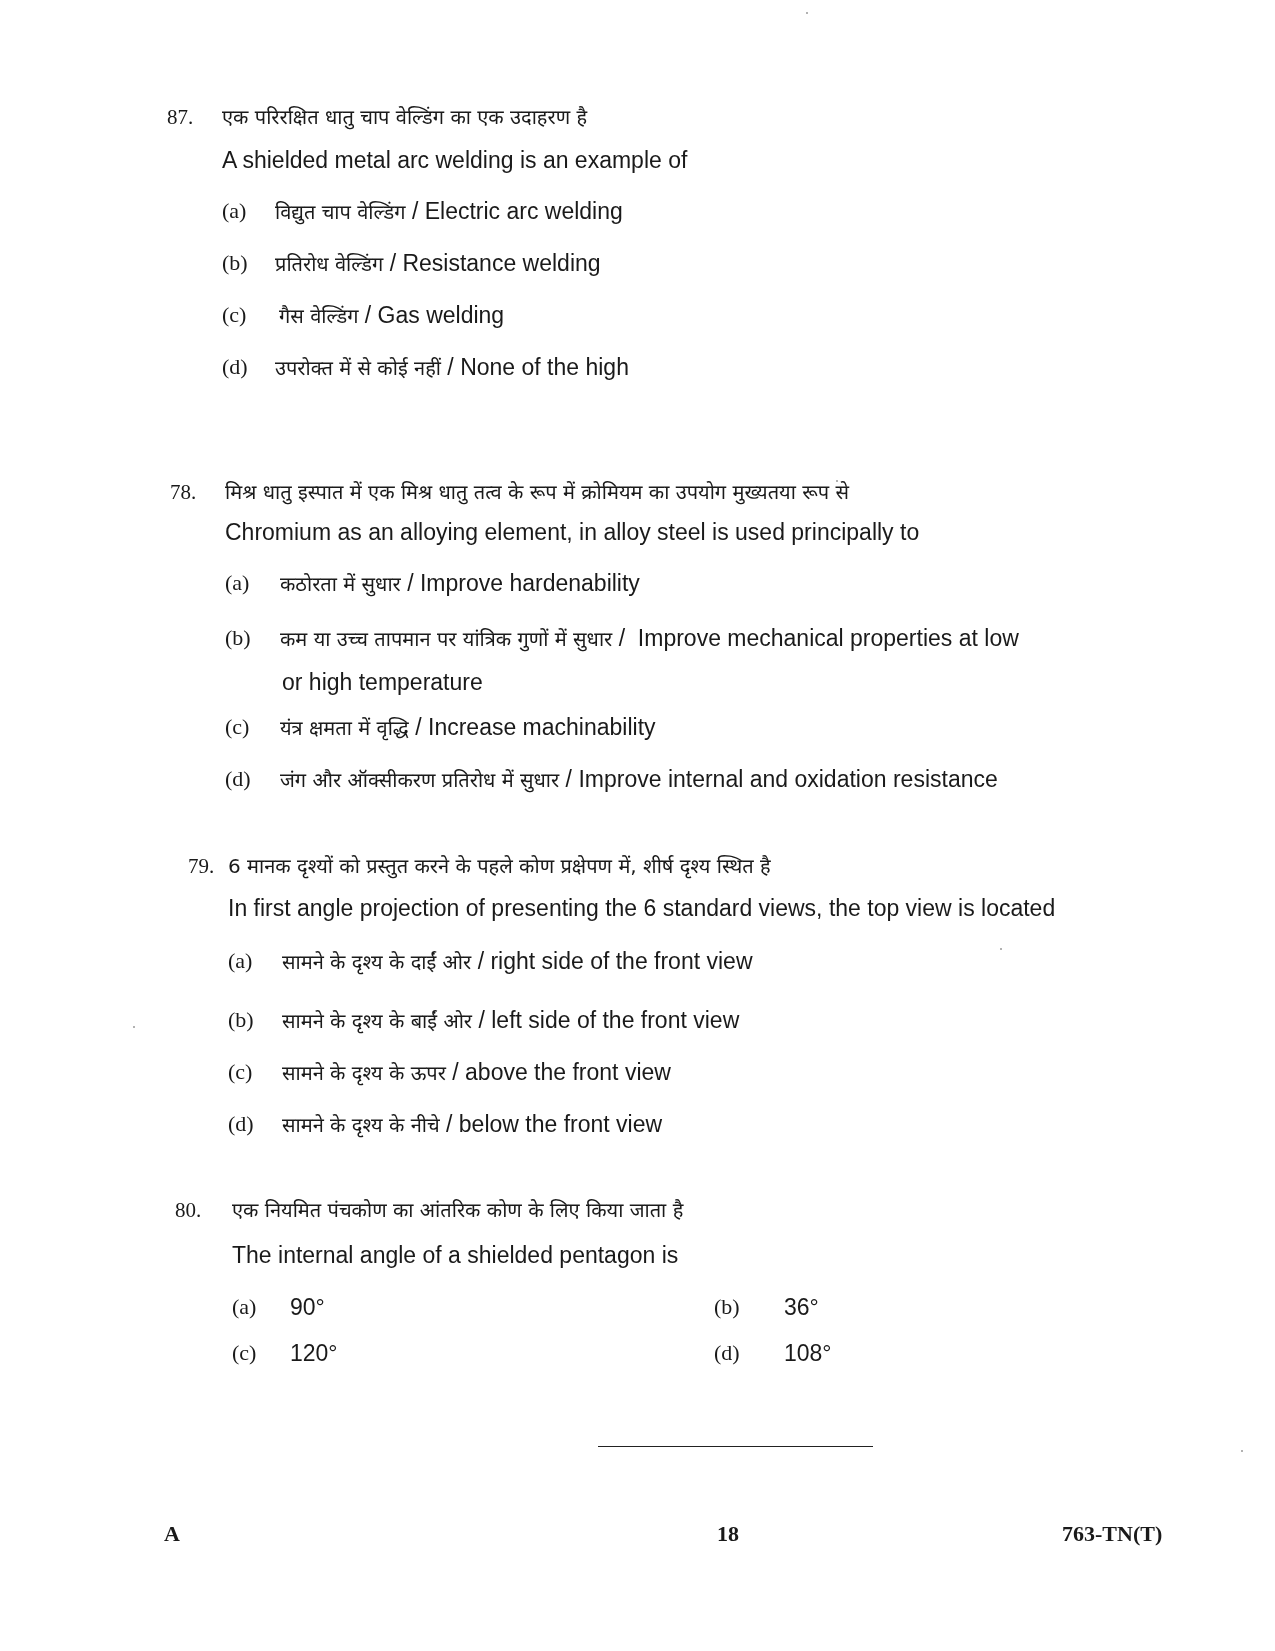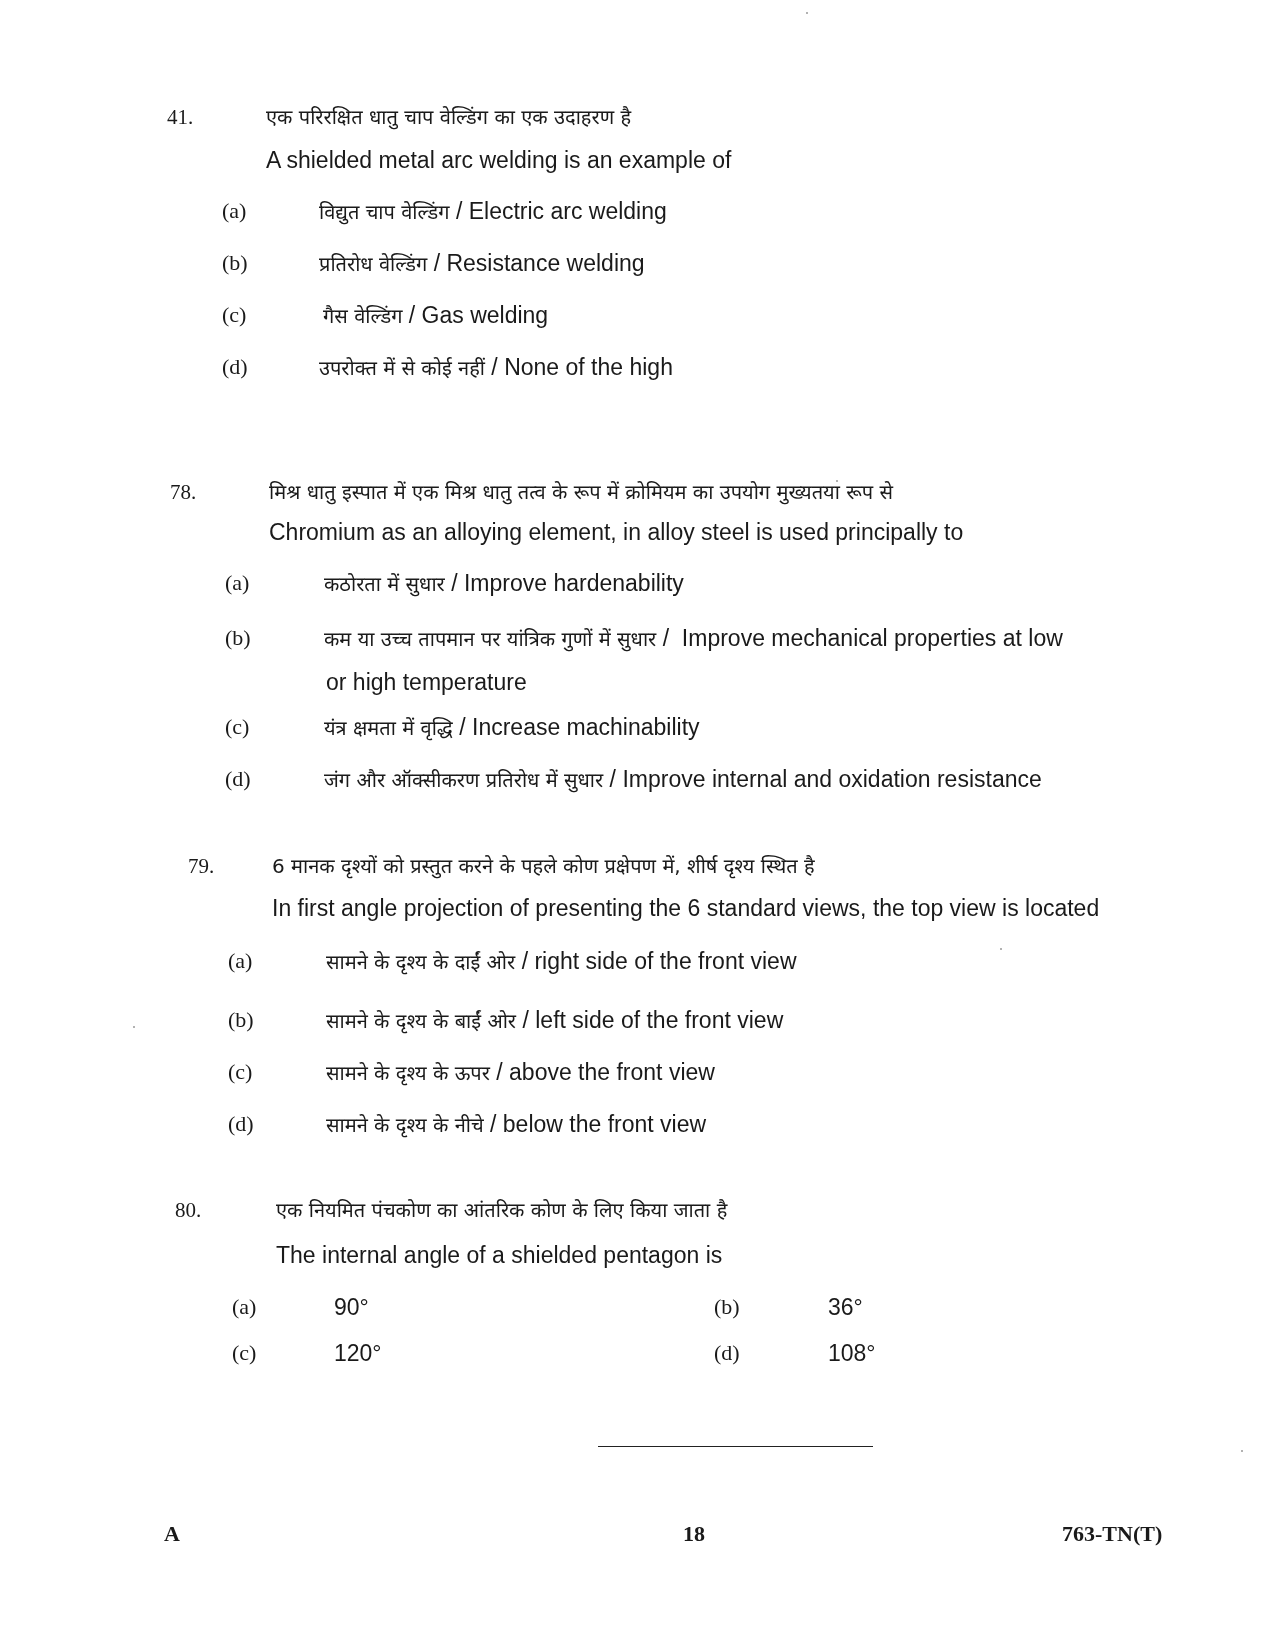--- a/index.html
+++ b/index.html
@@ -19,21 +19,20 @@
       position: absolute;
       left: 0; top: 0;
       width: 1275px;
       height: 1651px;
     }
     .line {
       position: absolute;
       white-space: nowrap;
       font-size: 21px;
       line-height: 28px;
-      margin-left: 44px;
     }
     .qnum {
       position: absolute;
       font-size: 21px;
       line-height: 28px;
       font-family: "Liberation Serif", serif;
     }
     .hi {
       font-family: "DejaVu Sans", sans-serif;
       font-size: 20px;
@@ -70,21 +69,21 @@
       background: #999;
       border-radius: 1px;
     }
   </style>
 </head>
 <body>
 
 <div class="page">
 
   <div>
-    <span class="qnum" style="left:167px; top:103px;">41.</span>
+    <span class="qnum" style="left:167px; top:103px;">87.</span>
     <span class="line hi" style="left:222px; top:103px;">एक परिरक्षित धातु चाप वेल्डिंग का एक उदाहरण है</span>
     <span class="line en" style="left:222px; top:146px;">A shielded metal arc welding is an example of</span>
 
     <div>
       <span class="opt-letter" style="left:222px; top:197px;">(a)</span>
       <span class="line" style="left:275px; top:197px;"><span class="hi">विद्युत चाप वेल्डिंग</span><span class="en"> / </span><span class="en">Electric arc welding</span></span>
     </div>
     <div>
       <span class="opt-letter" style="left:222px; top:249px;">(b)</span>
       <span class="line" style="left:275px; top:249px;"><span class="hi">प्रतिरोध वेल्डिंग</span><span class="en"> / </span><span class="en">Resistance welding</span></span>
@@ -166,21 +165,21 @@
     <div>
       <span class="opt-letter" style="left:714px; top:1339px;">(d)</span>
       <span class="line en" style="left:784px; top:1339px;">108°</span>
     </div>
   </div>
 
   <div class="rule"></div>
 
   <div>
     <span class="footer" style="left:164px;">A</span>
-    <span class="footer" style="left:420px; width:130px; margin-left:263px;">18</span>
+    <span class="footer" style="left:400px; width:130px; text-align:center; margin-left:263px;">18</span>
     <span class="footer" style="left:1062px;">763-TN(T)</span>
   </div>
 
   <div class="speck" style="left:806px; top:12px;"></div>
   <div class="speck" style="left:836px; top:480px;"></div>
   <div class="speck" style="left:1000px; top:948px;"></div>
   <div class="speck" style="left:133px; top:1026px;"></div>
   <div class="speck" style="left:1241px; top:1450px;"></div>
 </div>
 

